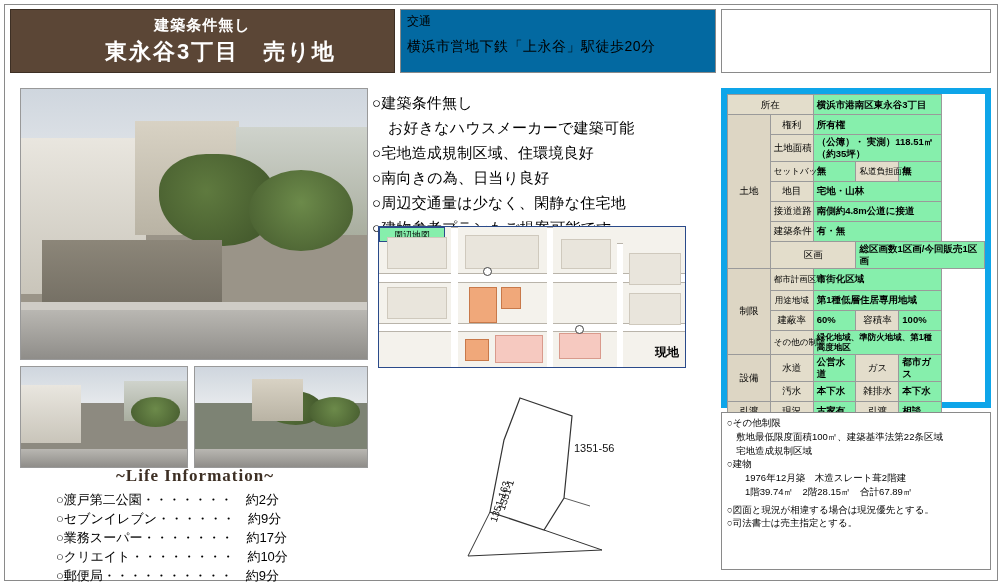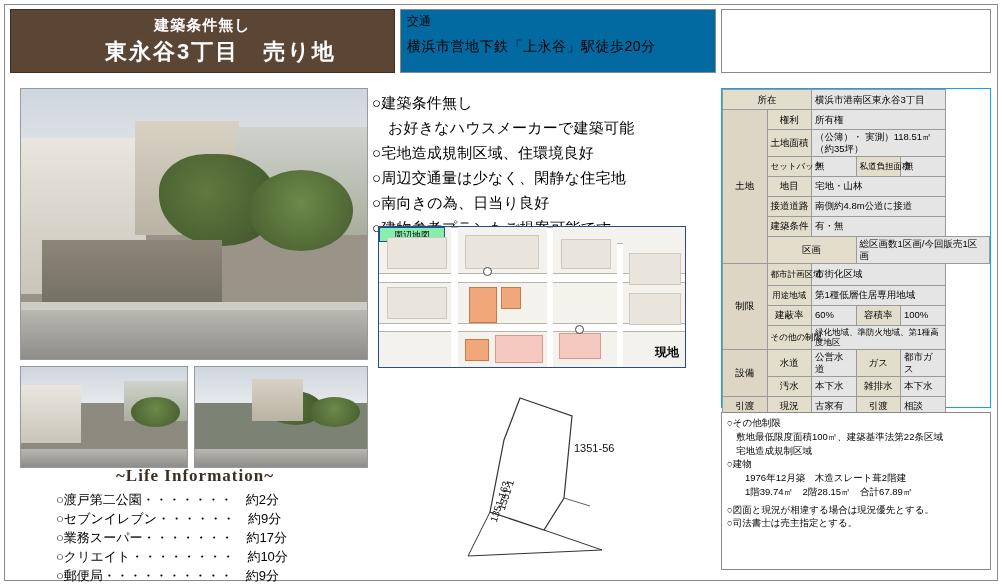--- a/index.html
+++ b/index.html
@@ -98,28 +98,28 @@
   
   .plot{
     position:absolute;left:452px;top:380px;width:250px;height:190px;
   }
   .plot .lbl{position:absolute;font-size:11px;color:#111;}
   .plot .lbl-rot{position:absolute;font-size:10px;color:#111;transform:rotate(-72deg);transform-origin:left top;white-space:nowrap;}
 
   
   .tbl{
     position:absolute;left:721px;top:88px;width:270px;height:320px;
-    border:1px solid #0ea5e9;box-sizing:border-box;background:#fff;
+    border:6px solid #0ea5e9;box-sizing:border-box;background:#fff;
     font-size:9.5px;
   }
   .tbl table{border-collapse:collapse;width:100%;height:100%;table-layout:fixed;}
   .tbl td{border:1px solid #9a9a9a;padding:1px 3px;vertical-align:middle;line-height:1.25;}
   .lcol{background:#ddd6c4;text-align:center;width:20px;font-size:9.5px;}
   .k{background:#e3ddcb;text-align:center;white-space:nowrap;}
-  .v{background:#e5e5e5;}
+  .v{background:#86efac;font-weight:bold;}
   .tiny{font-size:8.5px;}
 
   
   .notes{
     position:absolute;left:721px;top:412px;width:270px;height:158px;
     border:1px solid #8a8a8a;box-sizing:border-box;background:#fff;
     font-size:9.5px;line-height:1.45;padding:3px 5px;
   }
   .notes .ind{padding-left:9px;}
   .notes .ind2{padding-left:18px;}
@@ -174,22 +174,22 @@
       <div class="bldgB"></div>
       <div class="green2"></div>
       <div class="road"></div>
     </div>
   </div>
 
   <div class="bullets">
     <div>○建築条件無し</div>
     <div class="indent">お好きなハウスメーカーで建築可能</div>
     <div>○宅地造成規制区域、住環境良好</div>
+    <div>○南向きの為、日当り良好</div>
     <div>○周辺交通量は少なく、閑静な住宅地</div>
-    <div>○南向きの為、日当り良好</div>
     <div>○建物参考プランもご提案可能です</div>
   </div>
 
   <div class="minimap">
     <div class="mm-title">周辺地図</div>
     <div class="mm-road" style="left:0;top:46px;width:100%;height:8px;"></div>
     <div class="mm-road" style="left:0;top:96px;width:100%;height:7px;"></div>
     <div class="mm-road" style="left:72px;top:0;width:7px;height:100%;"></div>
     <div class="mm-road" style="left:168px;top:0;width:6px;height:100%;"></div>
     <div class="mm-road" style="left:238px;top:16px;width:6px;height:100%;"></div>

